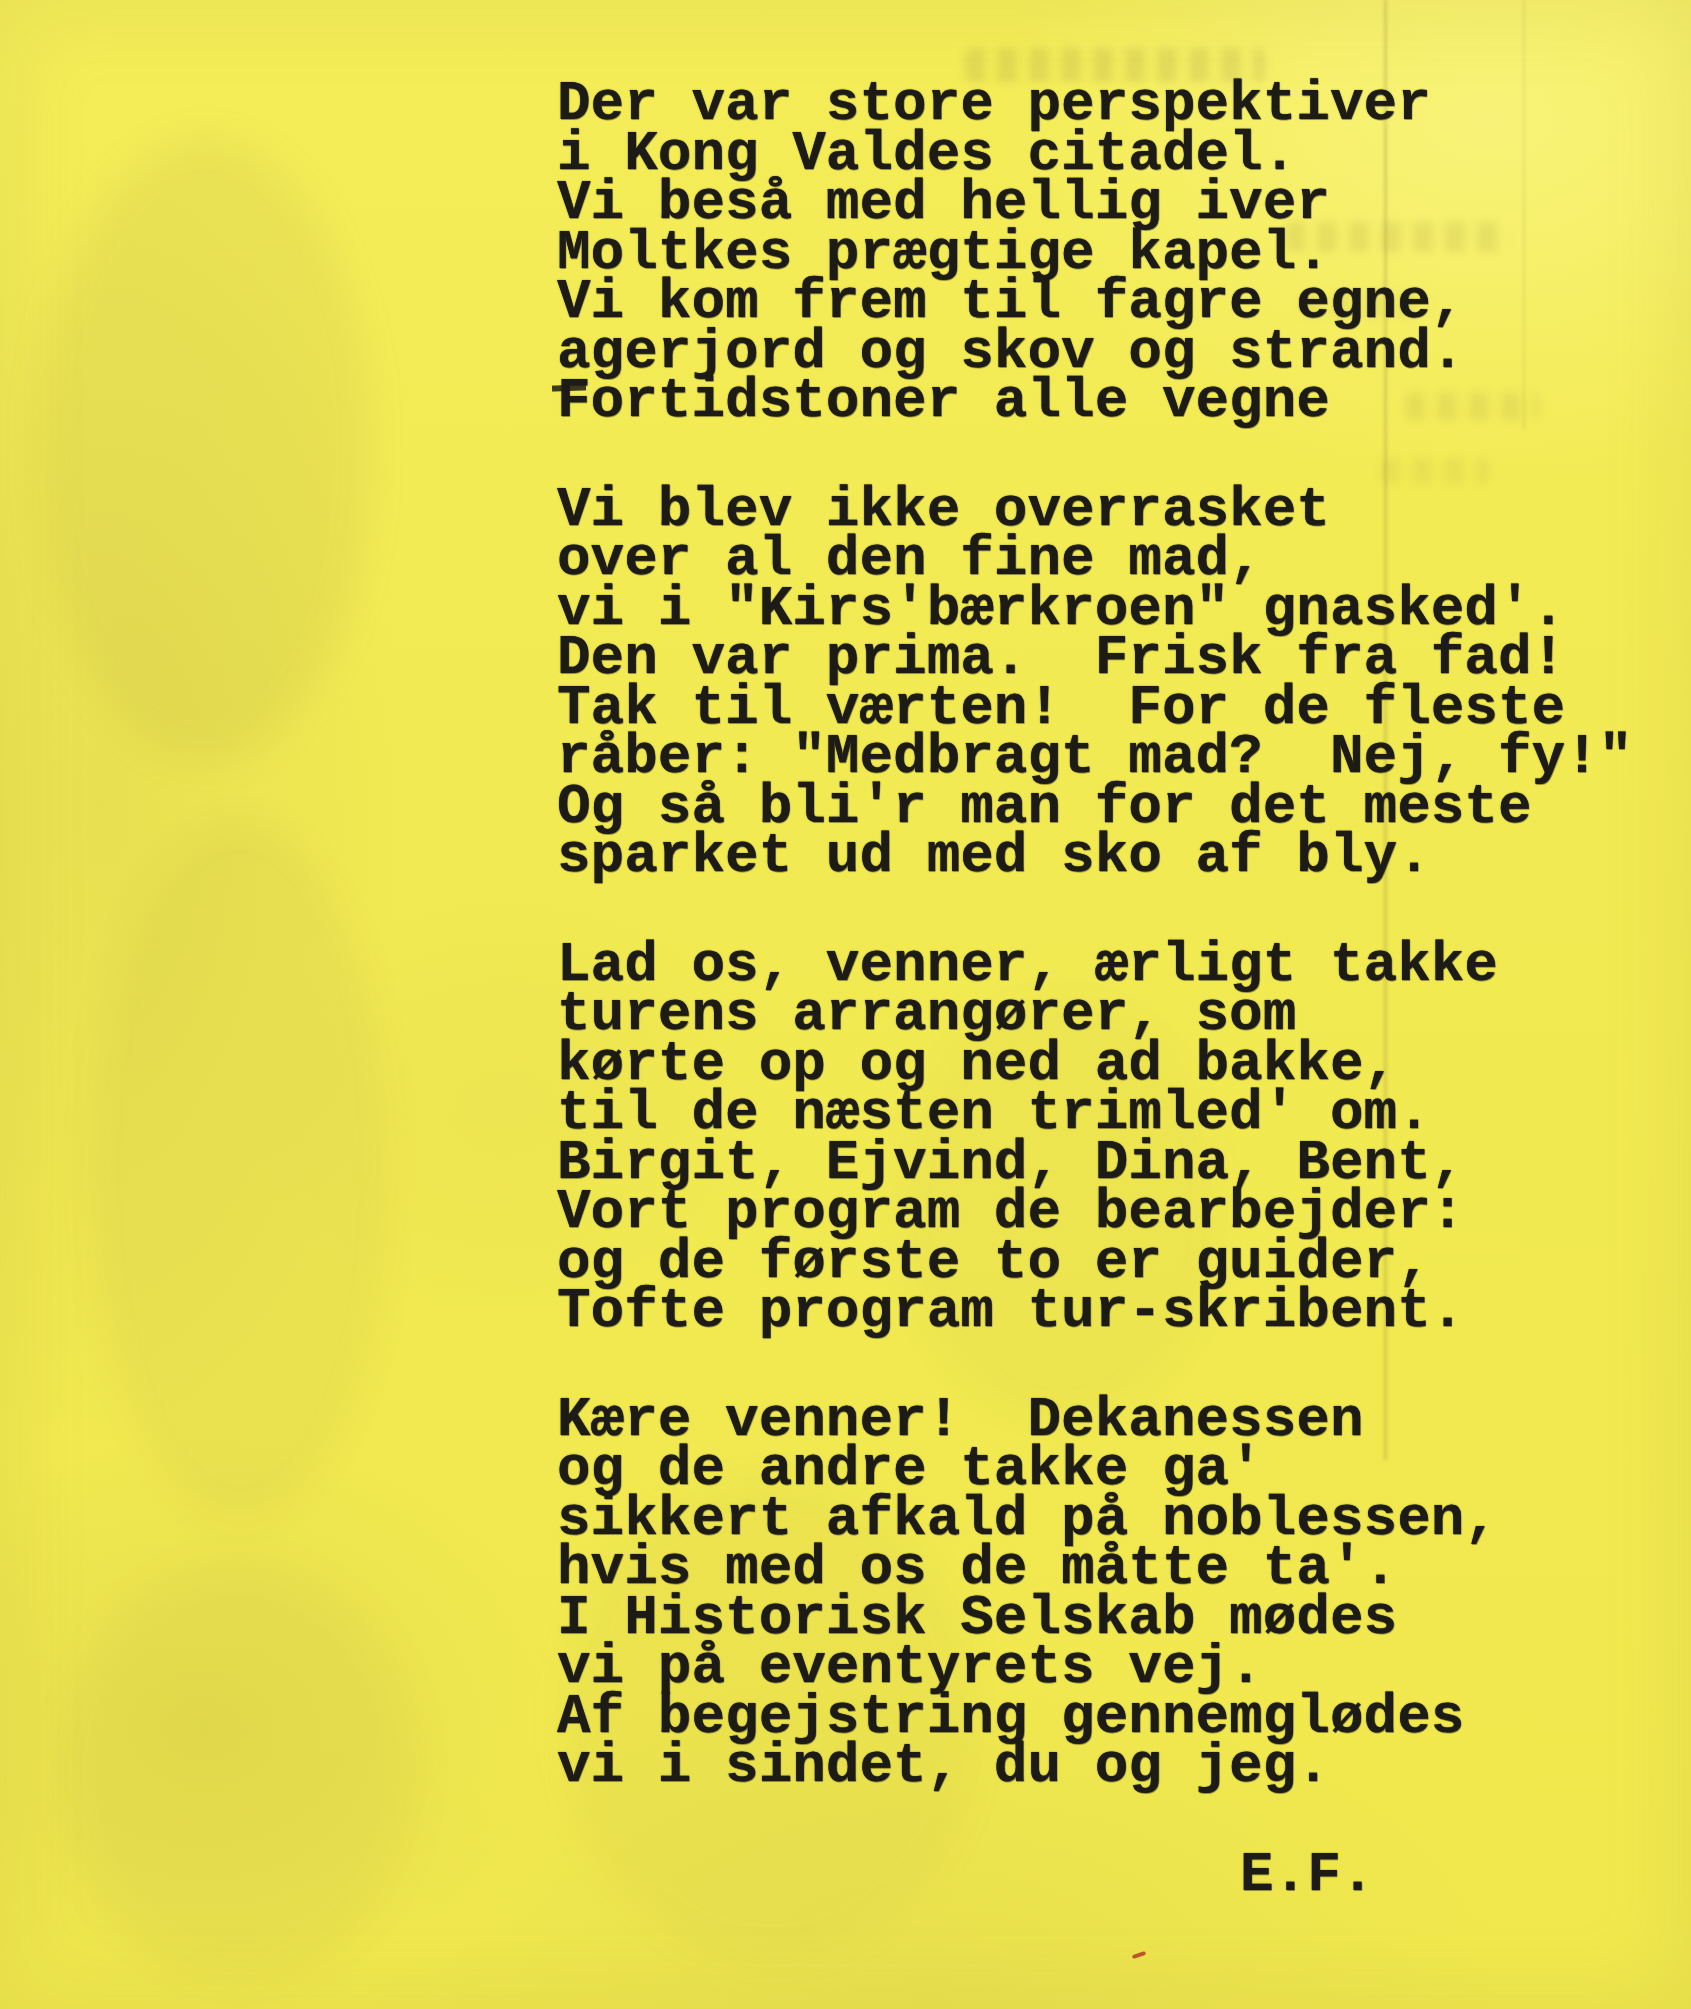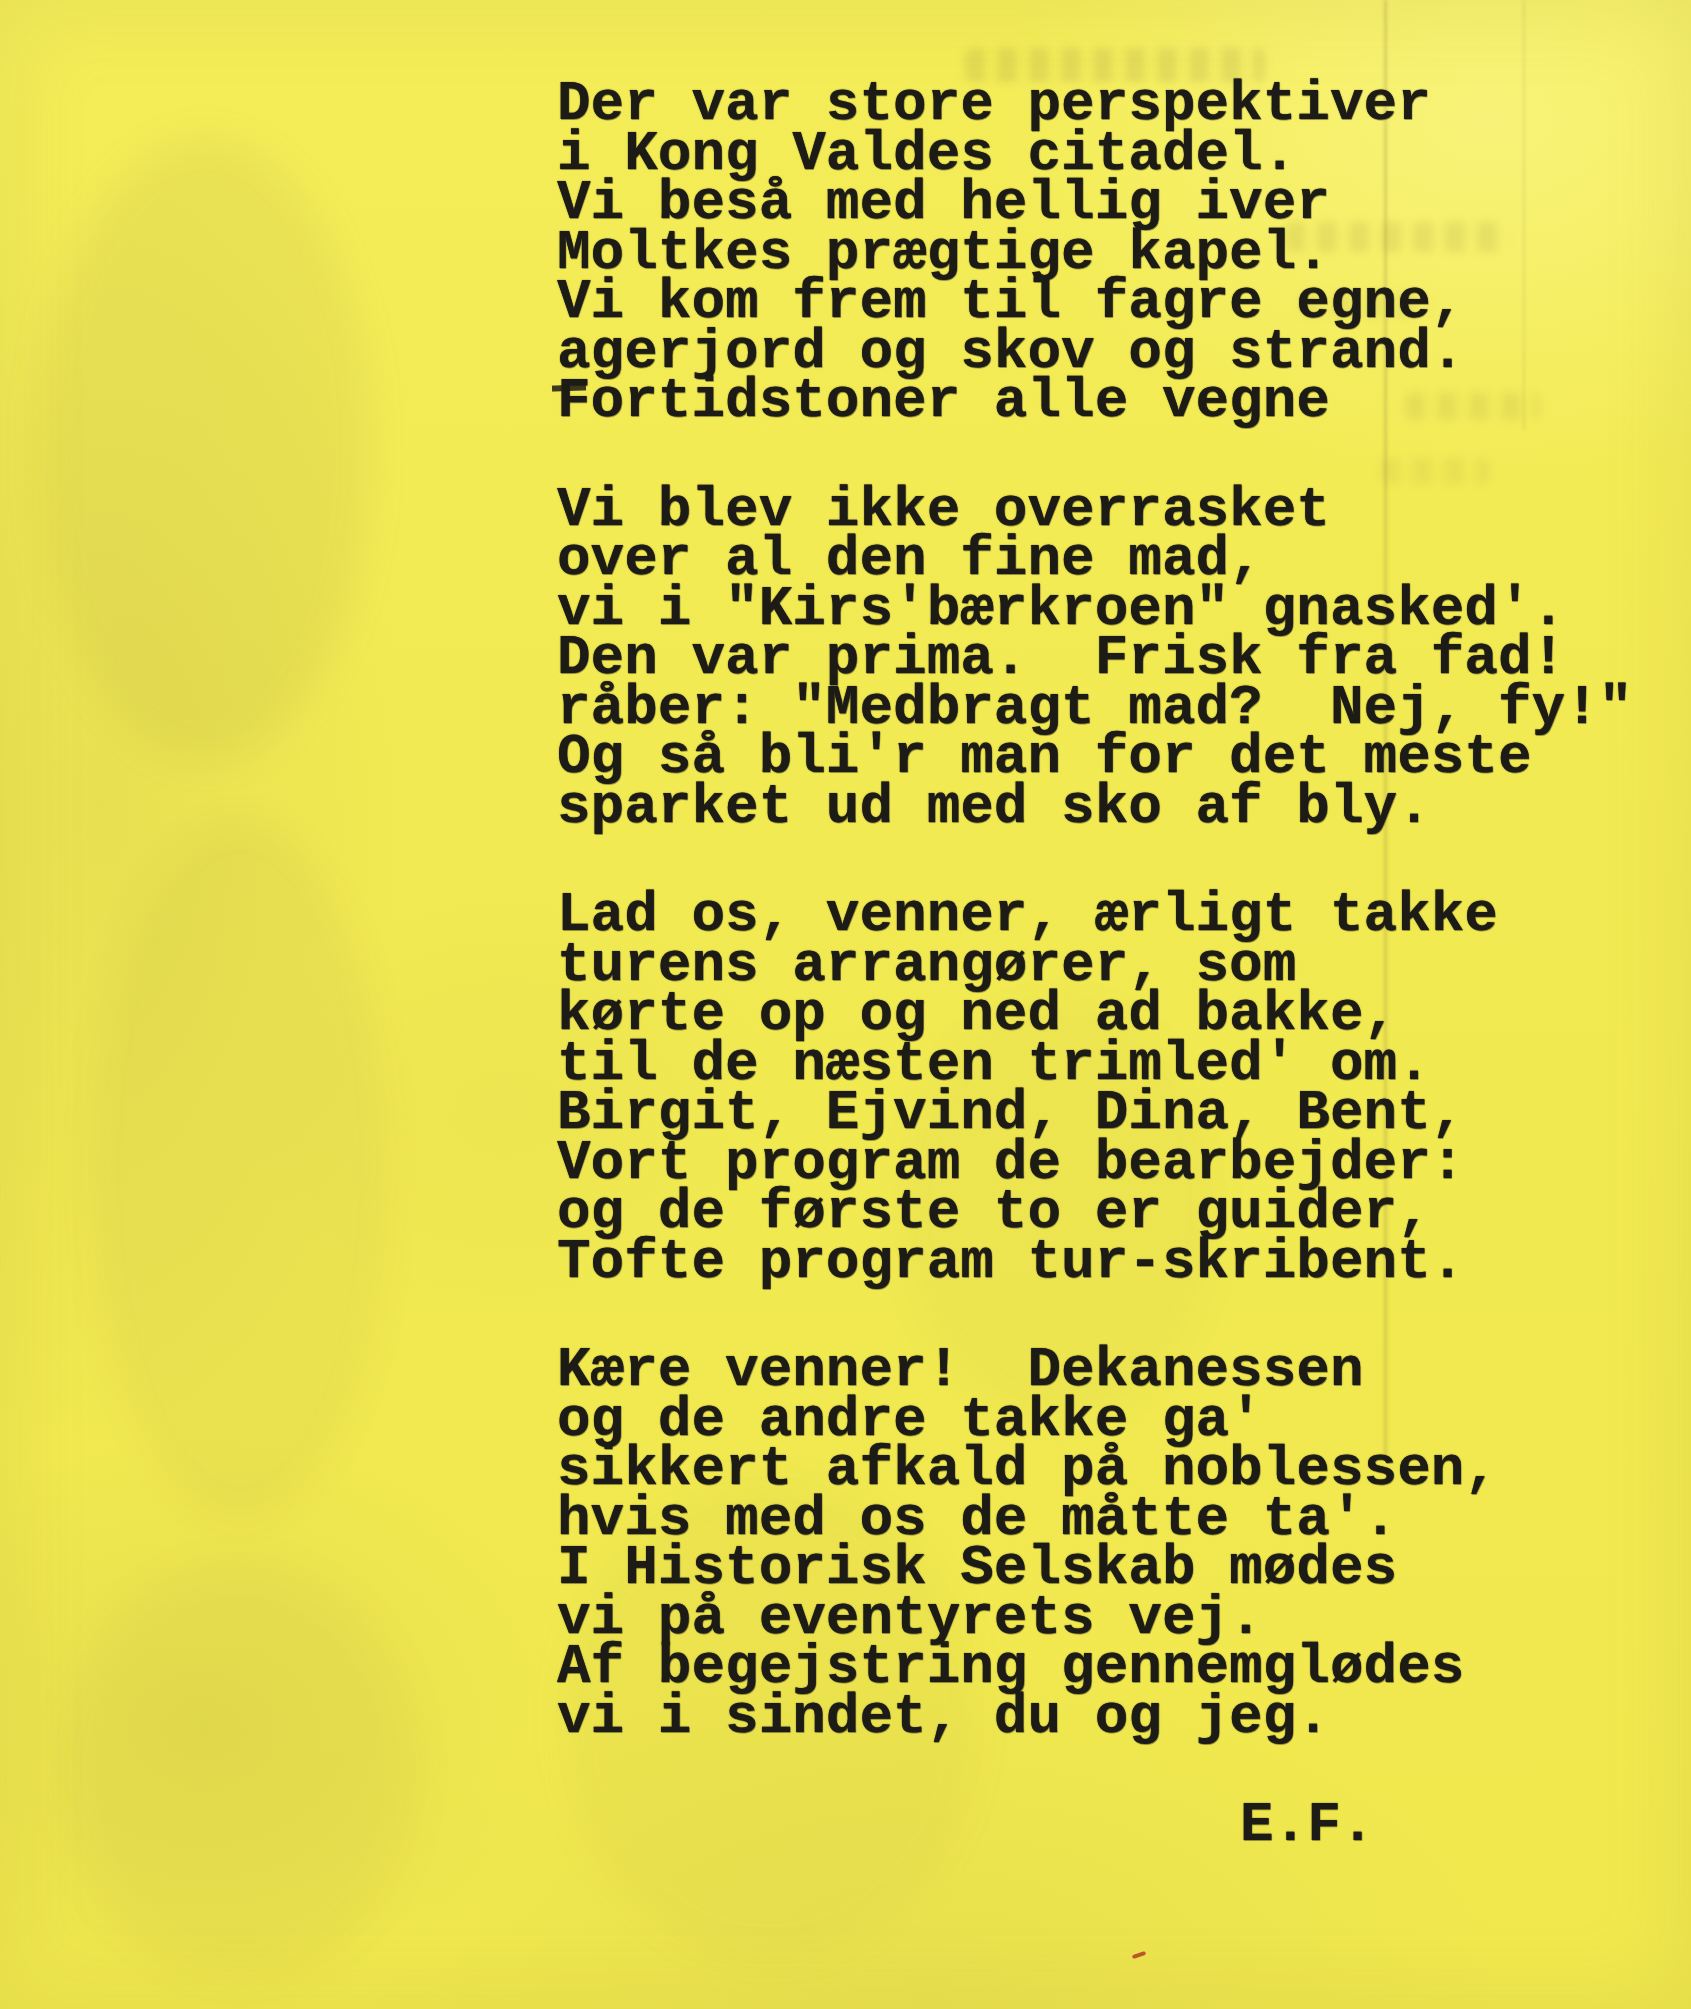--- a/index.html
+++ b/index.html
@@ -132,20 +132,21 @@
       <div class="line">Vi kom frem til fagre egne,</div>
       <div class="line">agerjord og skov og strand.</div>
       <div class="line overstruck">Fortidstoner alle vegne</div>
     </section>
 
     <section class="stanza">
       <div class="line">Vi blev ikke overrasket</div>
       <div class="line">over al den fine mad,</div>
       <div class="line">vi i "Kirs'bærkroen" gnasked'.</div>
       <div class="line">Den var prima.  Frisk fra fad!</div>
+      <div class="line">Tak til værten!  For de fleste</div>
       <div class="line">råber: "Medbragt mad?  Nej, fy!"</div>
       <div class="line">Og så bli'r man for det meste</div>
       <div class="line">sparket ud med sko af bly.</div>
     </section>
 
     <section class="stanza">
       <div class="line">Lad os, venner, ærligt takke</div>
       <div class="line">turens arrangører, som</div>
       <div class="line">kørte op og ned ad bakke,</div>
       <div class="line">til de næsten trimled' om.</div>

